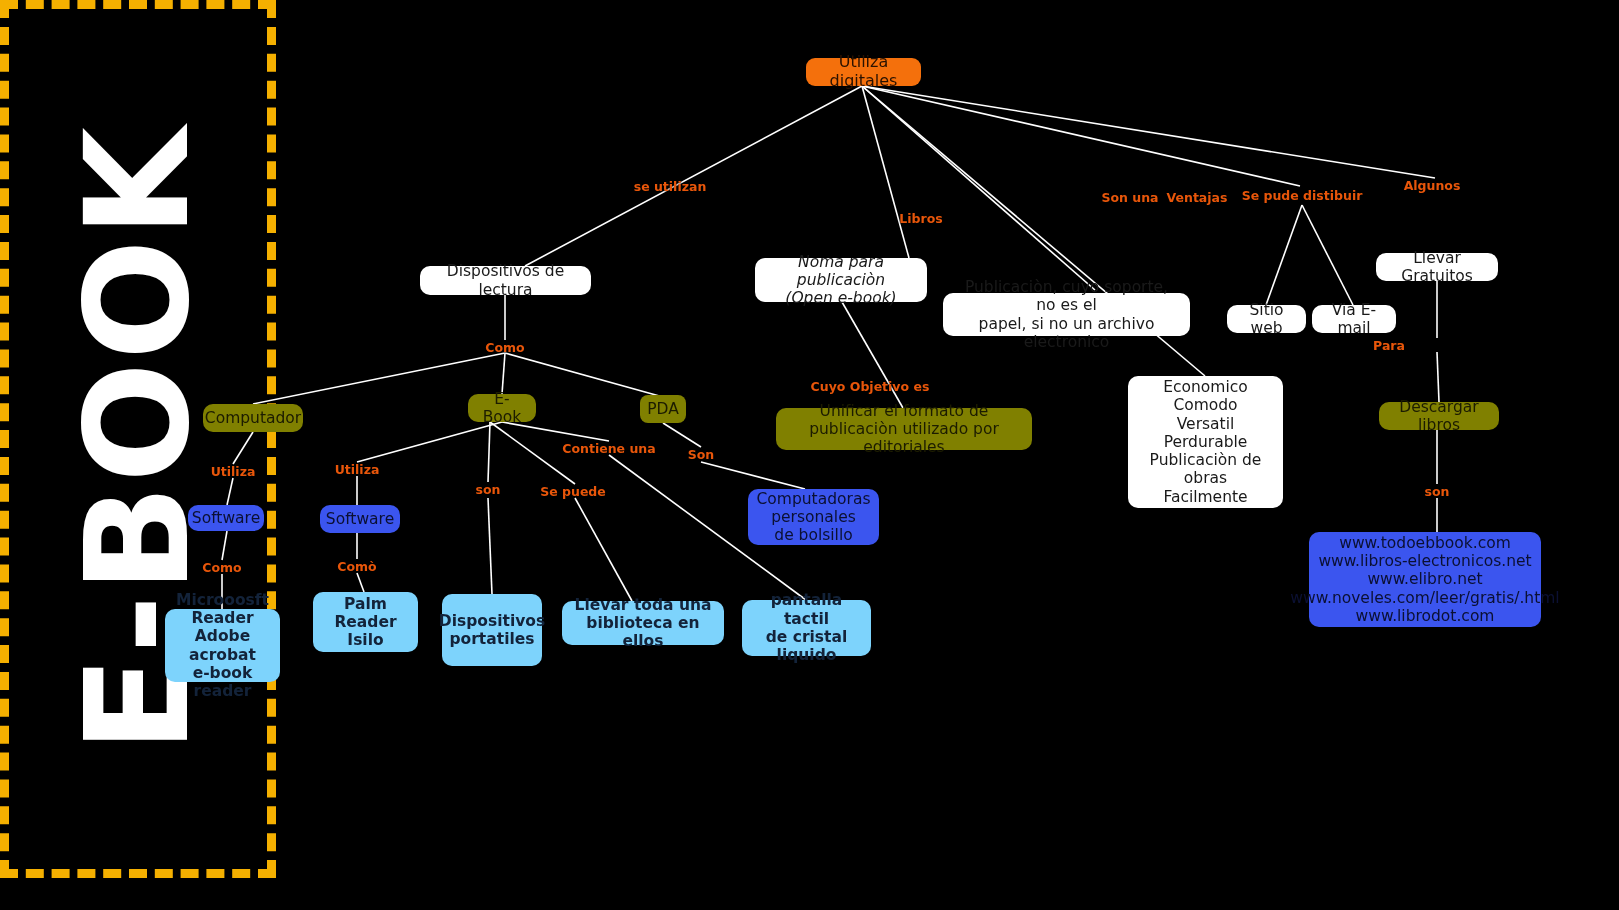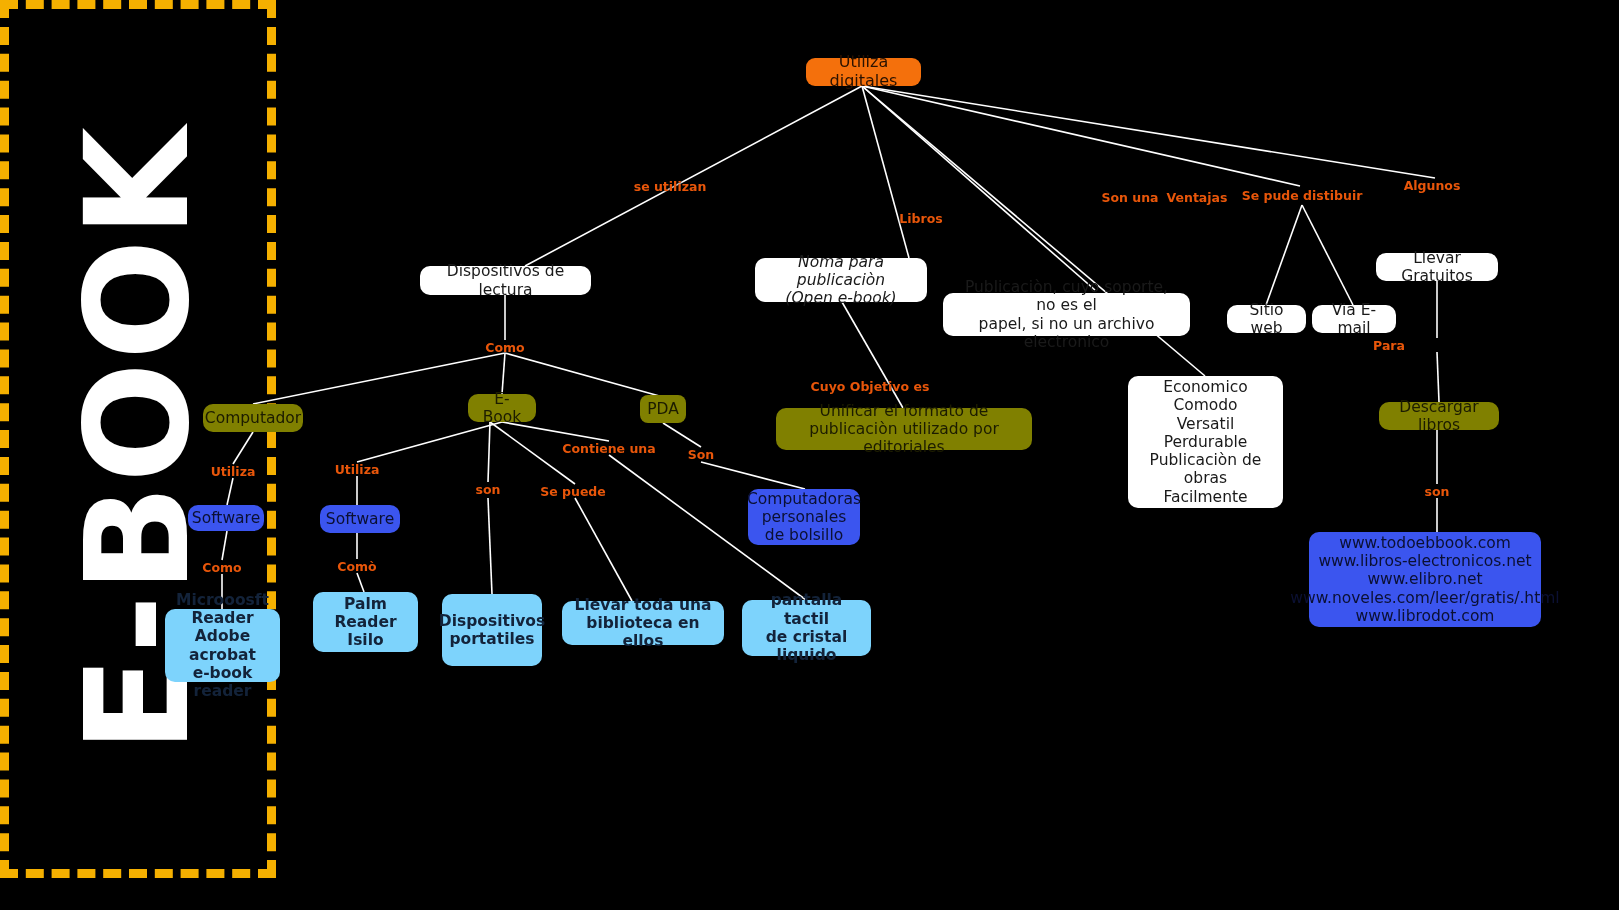--- a/index.html
+++ b/index.html
@@ -114,21 +114,21 @@
 Publicaciòn de obras
 Facilmente</div>
       <div class="node n-olive" style="left: 203px; top: 404px; width: 100px; height: 28px;">Computador</div>
       <div class="node n-olive" style="left: 468px; top: 394px; width: 68px; height: 28px;">E-Book</div>
       <div class="node n-olive" style="left: 640px; top: 395px; width: 46px; height: 28px; border-radius: 8px;">PDA</div>
       <div class="node n-olive" style="left: 776px; top: 408px; width: 256px; height: 42px;">Unificar el formato de
 publicaciòn utilizado por editoriales</div>
       <div class="node n-olive" style="left: 1379px; top: 402px; width: 120px; height: 28px;">Descargar libros</div>
       <div class="node n-blue" style="left: 188px; top: 505px; width: 76px; height: 26px;">Software</div>
       <div class="node n-blue" style="left: 320px; top: 505px; width: 80px; height: 28px;">Software</div>
-      <div class="node n-blue" style="left: 748px; top: 489px; width: 112px; height: 56px;">Computadoras
+      <div class="node n-blue" style="left: 748px; top: 489px; width: 131px; height: 56px;">Computadoras
 personales
 de bolsillo</div>
       <div class="node n-blue" style="left: 1309px; top: 532px; width: 232px; height: 95px;">www.todoebbook.com
 www.libros-electronicos.net
 www.elibro.net
 www.noveles.com/leer/gratis/.html
 www.librodot.com</div>
       <div class="node n-lblue" style="left: 165px; top: 609px; width: 115px; height: 73px;">Microoosft
 Reader
 Adobe acrobat

